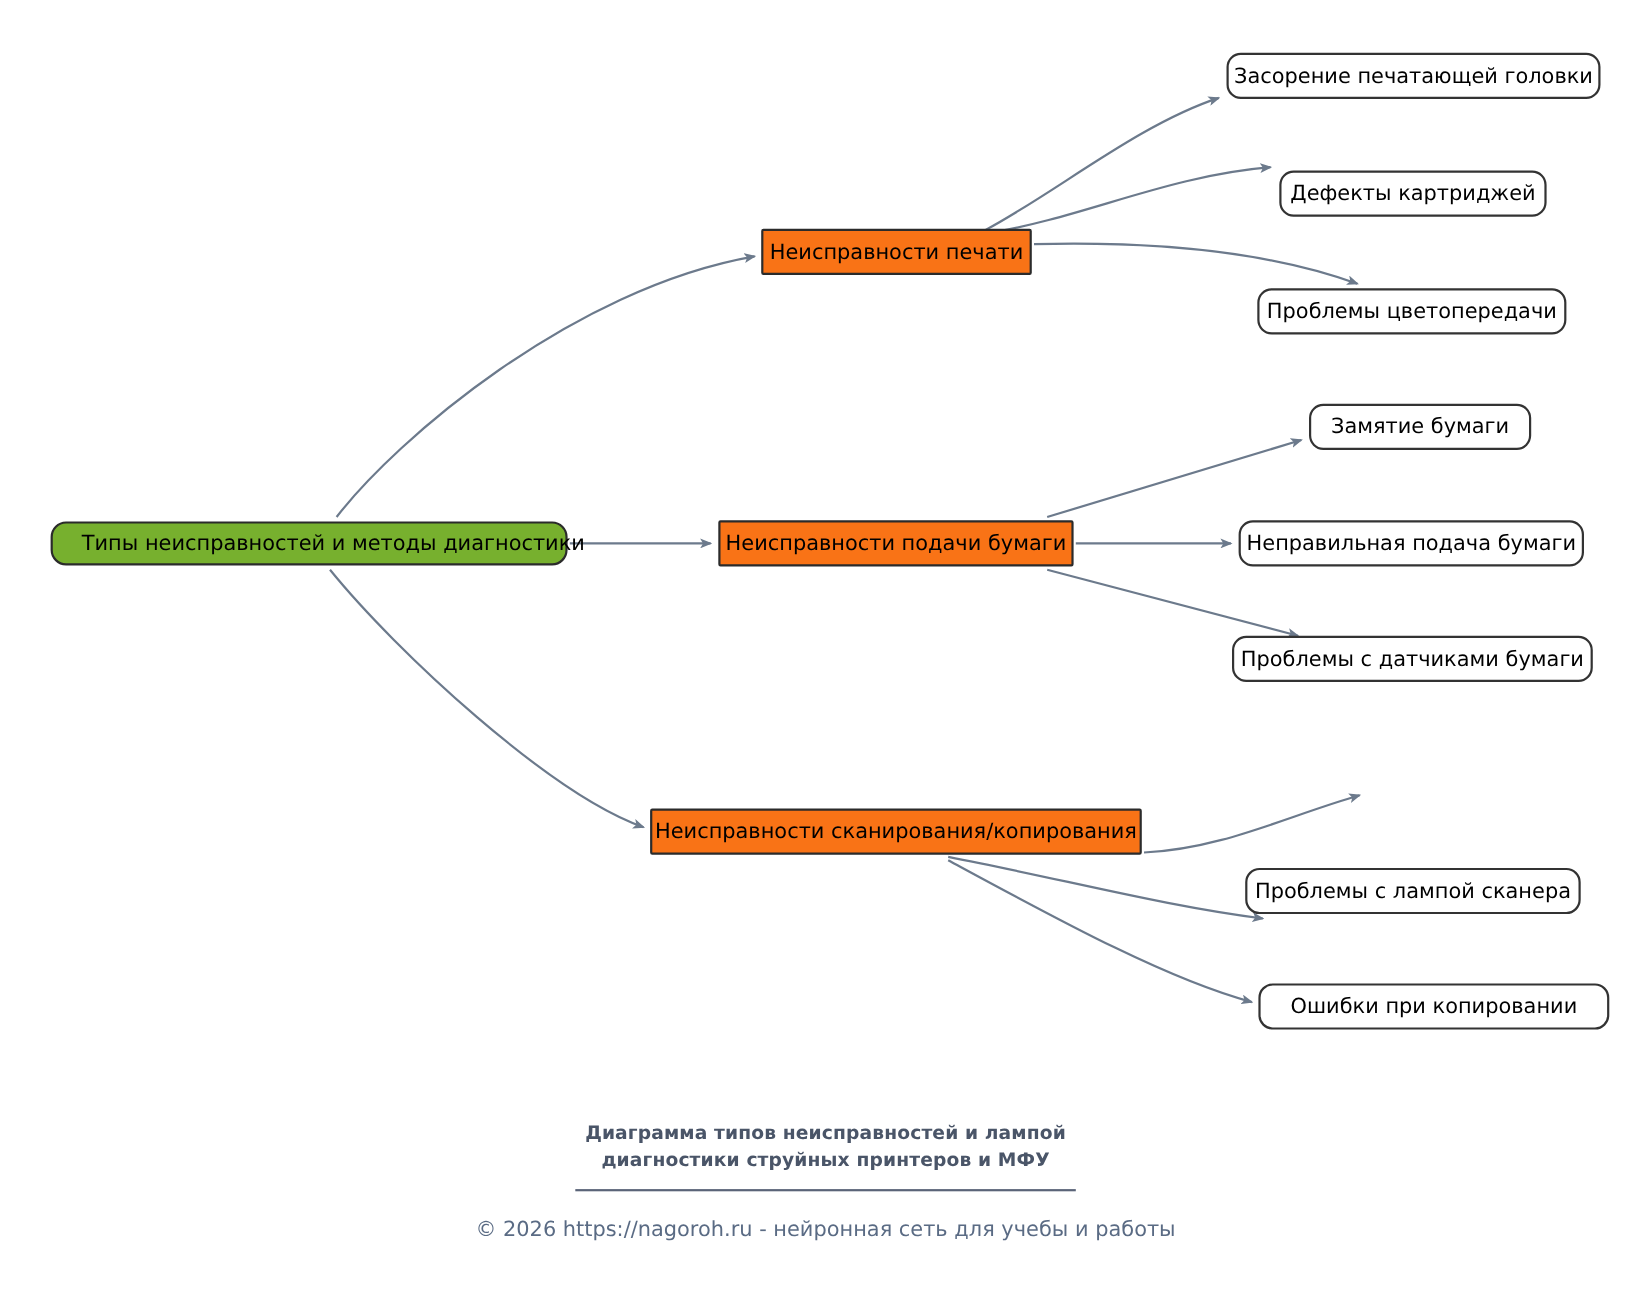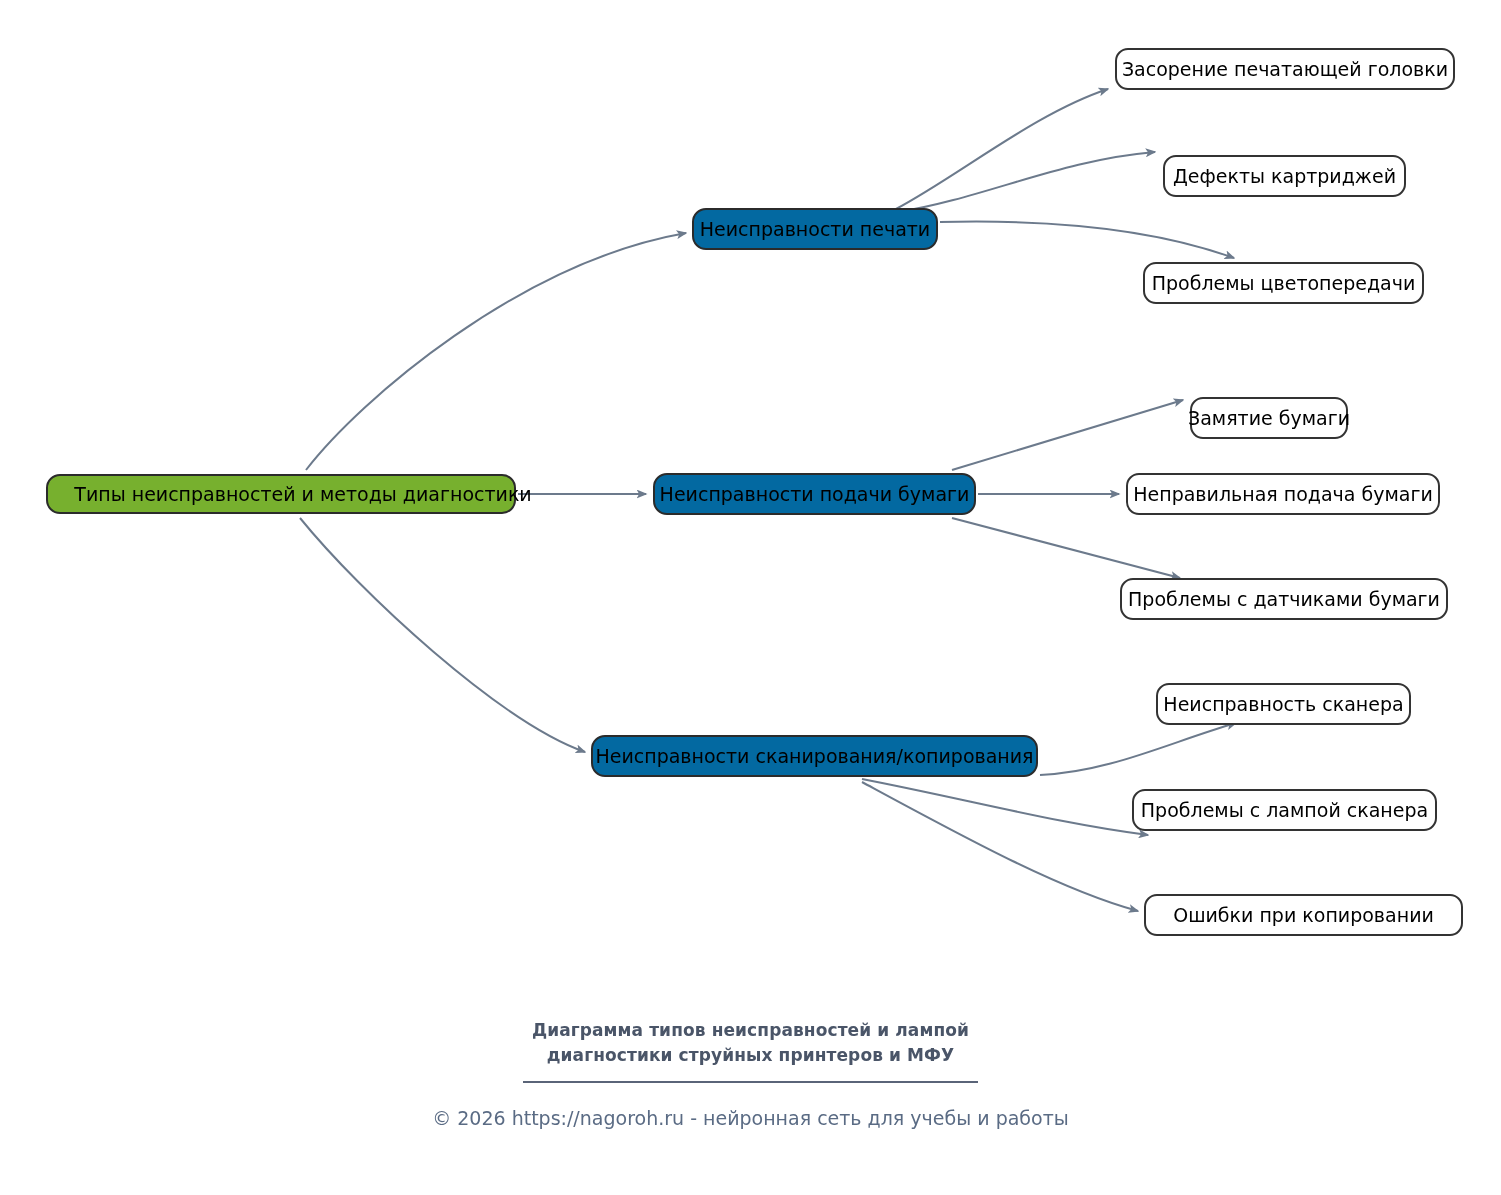--- a/index.html
+++ b/index.html
@@ -37,23 +37,23 @@
   }
   .node-root {
     background: #77b02e;
     border: 2px solid #2b2b2b;
     border-radius: 14px;
     color: #000000;
     font-size: 19px;
     padding-left: 44px;
   }
   .node-branch {
-    background: #0369a1;
+    background: #f97316;
     border: 2px solid #2b2b2b;
-    border-radius: 14px;
+    border-radius: 2px;
     color: #000000;
     font-size: 19px;
   }
   .node-leaf {
     background: #ffffff;
     border: 2px solid #333333;
     border-radius: 13px;
     color: #000000;
     font-size: 19px;
   }
@@ -129,35 +129,32 @@
   <div class="node node-leaf" style="left:1115px; top:48px; width:340px; height:42px;">
     <span>Засорение печатающей головки</span>
   </div>
   <div class="node node-leaf" style="left:1143px; top:262px; width:281px; height:42px;">
     <span>Проблемы цветопередачи</span>
   </div>
 
   <div class="node node-branch" style="left:653px; top:473px; width:323px; height:42px;">
     <span>Неисправности подачи бумаги</span>
   </div>
-  <div class="node node-leaf" style="left:1190px; top:367px; width:158px; height:42px;margin-top:30px;">
+  <div class="node node-leaf" style="left:1190px; top:367px; width:202px; height:42px;">
     <span>Замятие бумаги</span>
   </div>
   <div class="node node-leaf" style="left:1126px; top:473px; width:314px; height:42px;">
     <span>Неправильная подача бумаги</span>
   </div>
   <div class="node node-leaf" style="left:1120px; top:578px; width:328px; height:42px;">
     <span>Проблемы с датчиками бумаги</span>
   </div>
 
   <div class="node node-branch" style="left:591px; top:735px; width:447px; height:42px;">
     <span>Неисправности сканирования/копирования</span>
-  </div>
-  <div class="node node-leaf" style="left:1156px; top:683px; width:255px; height:42px;">
-    <span>Неисправность сканера</span>
   </div>
   <div class="node node-leaf" style="left:1132px; top:789px; width:305px; height:42px;">
     <span>Проблемы с лампой сканера</span>
   </div>
   <div class="node node-leaf" style="left:1144px; top:894px; width:319px; height:42px;">
     <span>Ошибки при копировании</span>
   </div>
 
   <div id="caption-block">
     <div class="caption-title">

